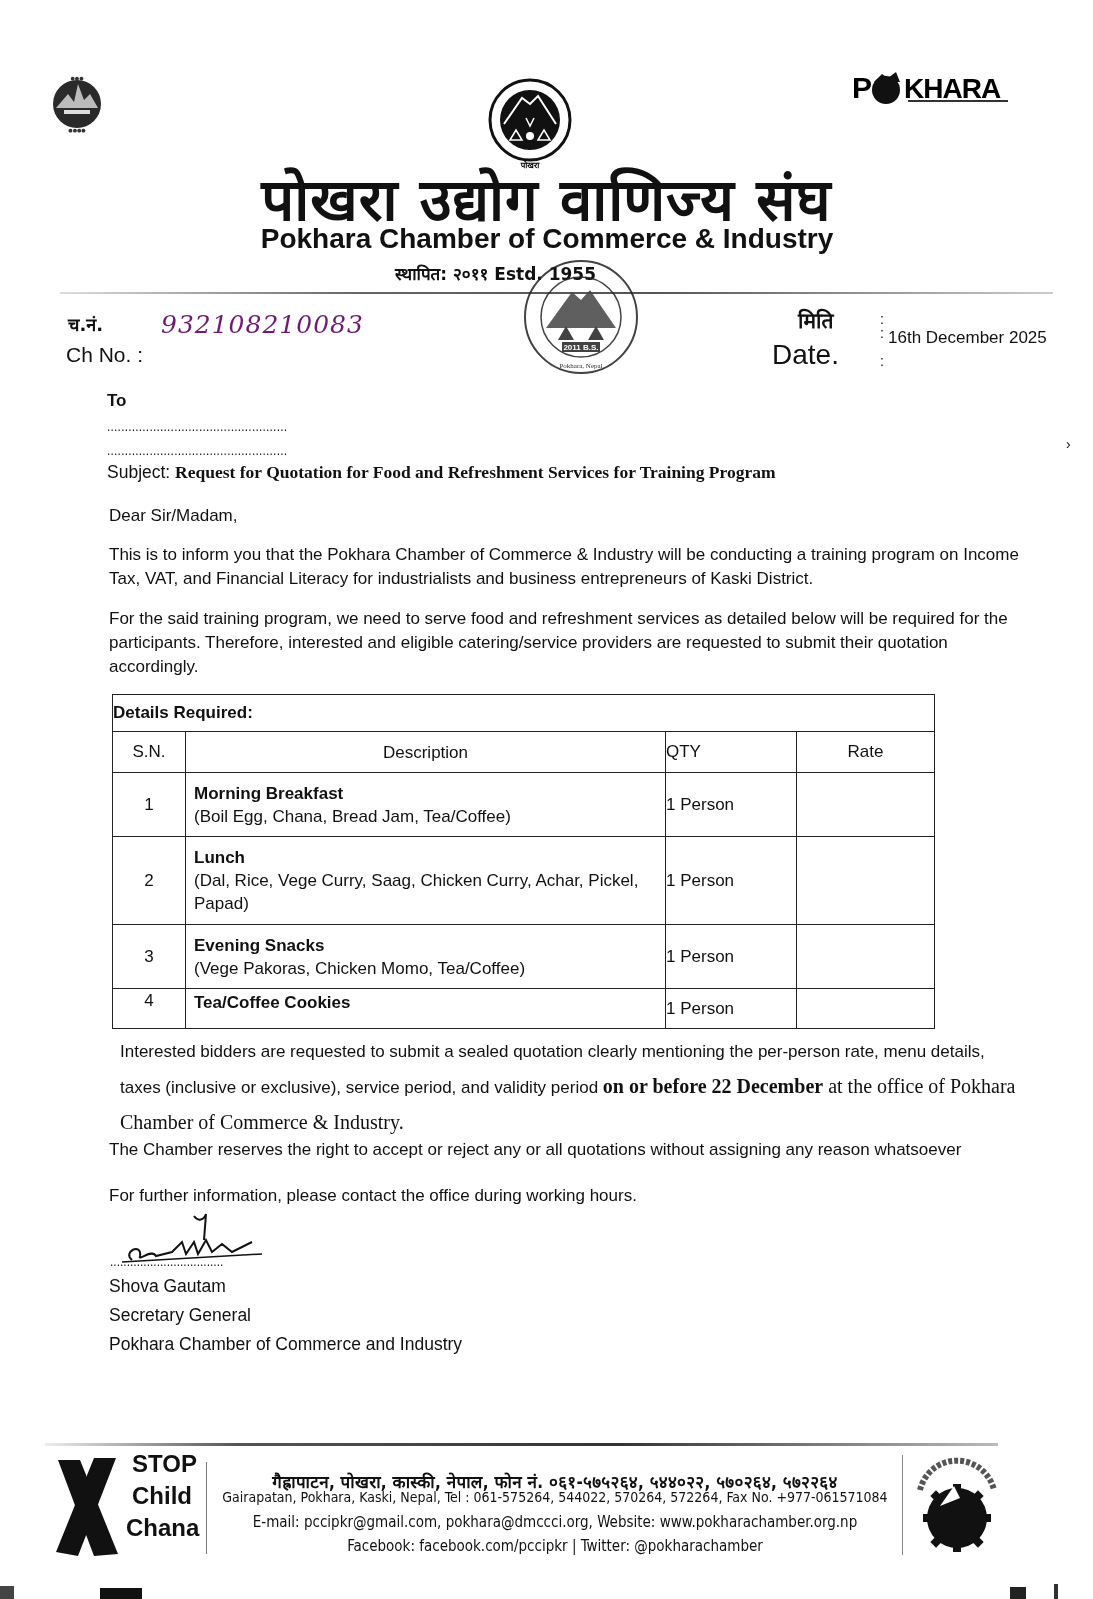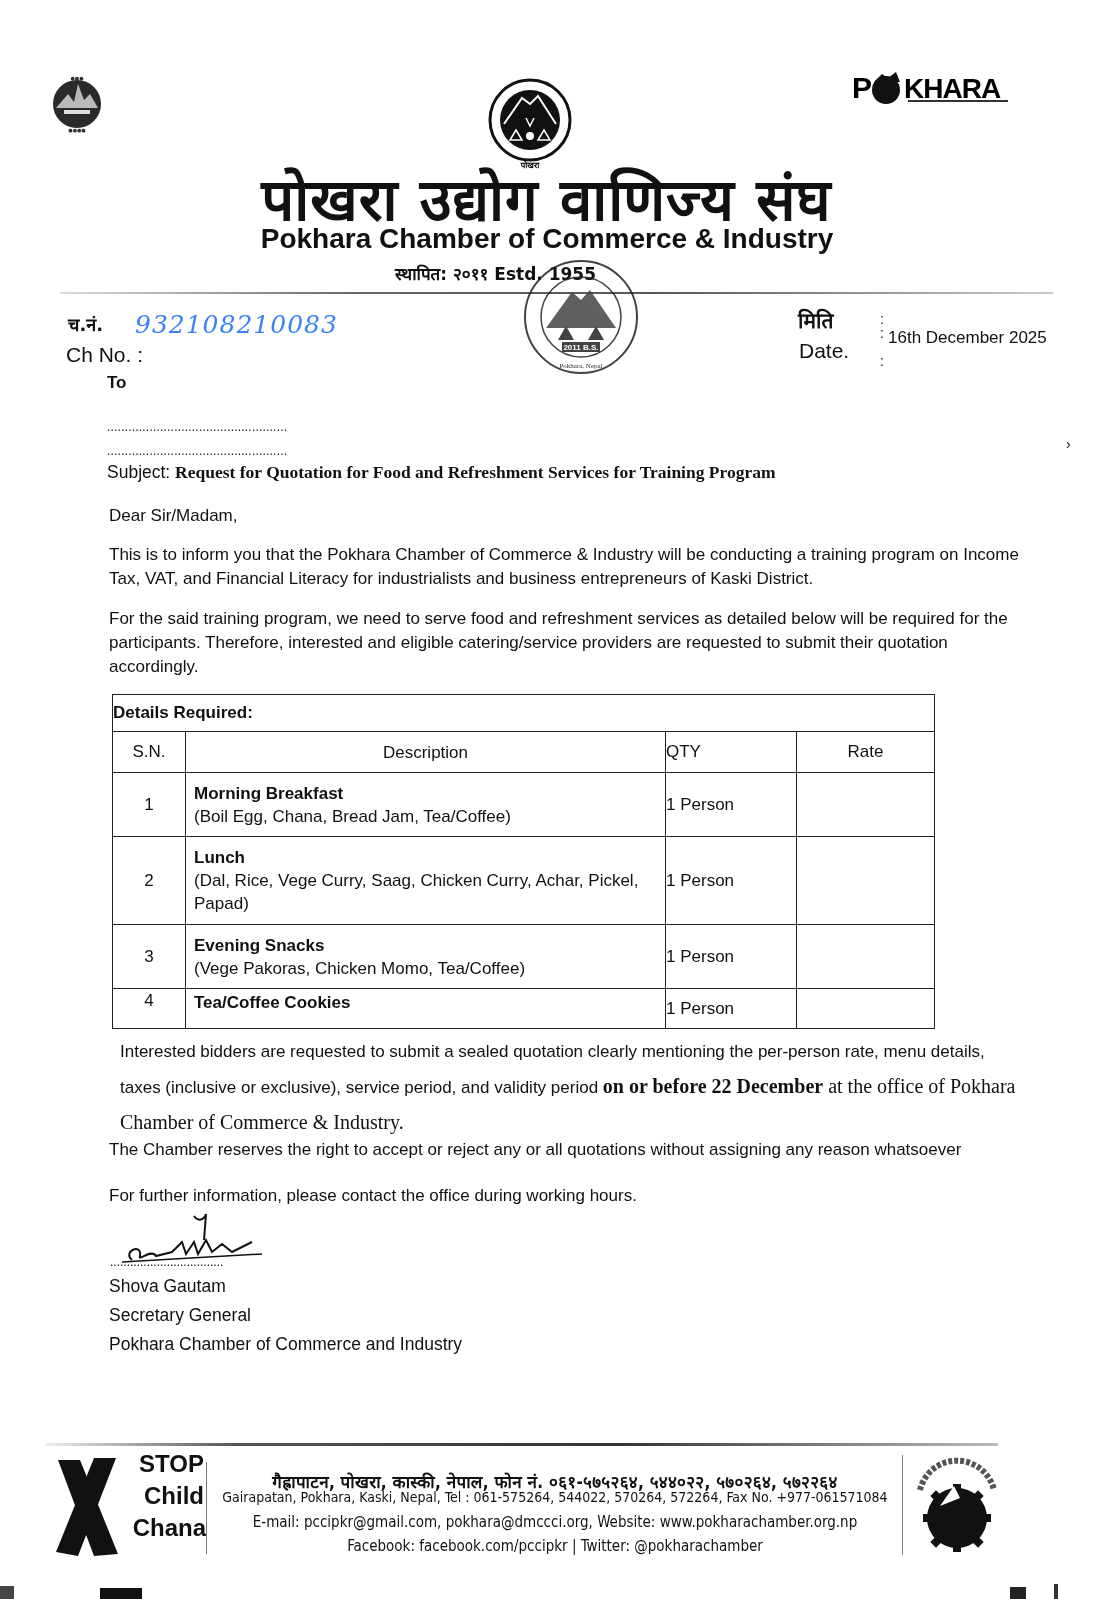--- a/index.html
+++ b/index.html
@@ -8,26 +8,26 @@
   .logo-left { left:48px; top:72px; width:58px; height:62px; }
   .logo-center { left:482px; top:74px; width:96px; height:96px; }
   .logo-right { left:852px; top:64px; width:170px; height:44px; }
   .hindi-title { left:0; width:1093px; top:168px; text-align:center; font-family:"DejaVu Sans", sans-serif; font-weight:bold; font-size:58px; letter-spacing:1px; line-height:64px; }
   .eng-title { left:12px; width:1070px; top:222px; text-align:center; font-weight:bold; font-size:28px; line-height:34px; }
   .estd { left:395px; top:262px; font-family:"DejaVu Sans", sans-serif; font-size:17px; font-weight:bold; }
   .rule { left:60px; right:40px; top:292px; height:2px; background:linear-gradient(90deg,#ddd,#666 30%,#555 60%,#ccc); }
   .stamp { left:522px; top:258px; width:118px; height:118px; }
   .chno-np { left:68px; top:312px; font-family:"DejaVu Sans", sans-serif; font-size:18px; font-weight:bold; }
   .chno-en { left:66px; top:343px; font-size:21px; }
-  .chno-val { left:135px; top:310px; font-family:"DejaVu Serif", serif; font-size:25px; font-style:italic; letter-spacing:1px; color:#3b82f6;text-align:right; }
+  .chno-val { left:161px; top:310px; font-family:"DejaVu Serif", serif; font-size:25px; font-style:italic; letter-spacing:1px; color:#701a75;text-align:right; }
   .date-np { left:798px; top:306px; font-family:"DejaVu Sans", sans-serif; font-size:21px; font-weight:bold; }
-  .date-en { left:799px; top:339px; font-size:21px; }
+  .date-en { left:772px; top:339px; font-size:28px; }
   .date-colon { left:880px; top:312px; font-size:14px; line-height:14px; }
   .date-val { left:888px; top:328px; font-size:17px; }
-  .to { left:107px; top:373px; font-size:17px; font-weight:bold; }
+  .to { left:107px; top:391px; font-size:17px; font-weight:bold; }
   .dots { left:107px; font-size:12px; letter-spacing:0.2px; }
   .subject { left:107px; top:462px; font-size:17.5px; }
   .subject b { font-weight:bold;font-family:Liberation Serif, serif; }
   .para { left:109px; width:930px; font-size:17px; line-height:24px; }
   table.details { position:absolute; left:112px; top:694px; width:823px; border-collapse:collapse; font-size:17px; }
   table.details td { border:1.5px solid #222; vertical-align:middle; padding:0; }
   .sn { width:72px; text-align:center; }
   .desc { width:471px; padding-left:8px !important; line-height:23px; }
   .qty { width:130px; text-align:left; }
   .rate { text-align:center; }
@@ -35,21 +35,21 @@
   .item-title { font-weight:bold; }
   .after { left:120px; top:1034px; width:900px; font-size:17px; line-height:35px; }
   .serif-big { font-family:"Liberation Serif", serif; font-size:20px; }
   .reserve { left:109px; top:1139px; width:880px; font-size:17px; line-height:22px; }
   .further { left:109px; top:1186px; font-size:17px; }
   .sig { left:112px; top:1212px; width:170px; height:58px; }
   .sig-dots { left:110px; top:1255px; font-size:12px; }
   .signer { left:109px; font-size:17.5px; }
   .footer-rule { left:45px; right:95px; top:1443px; height:3px; background:linear-gradient(90deg,#eee,#555 20%,#333 60%,#bbb); }
   .x-mark { left:50px; top:1452px; width:76px; height:110px; }
-  .stop { left:132px; width:72px; text-align:right; font-weight:bold; font-size:24px; line-height:32px; }
+  .stop { left:132px; width:72px; font-weight:bold; font-size:24px; line-height:32px; }
   .vline1 { left:206px; top:1462px; width:1px; height:92px; background:#777; }
   .vline2 { left:902px; top:1455px; width:1px; height:100px; background:#888; }
   .addr { left:210px; width:690px; text-align:center; font-family:"DejaVu Sans Condensed","DejaVu Sans", sans-serif; }
   .addr-np { top:1462px; font-size:17px; font-weight:bold; letter-spacing:0.3px;margin-top:8px; }
   .addr-en { top:1489px; font-size:14px; }
   .addr-mail { top:1513px; font-size:15px; }
   .addr-fb { top:1537px; font-size:15px; }
   .footer-logo { left:910px; top:1450px; width:94px; height:110px; }
   .bottom-strip { left:0; top:1584px; width:1093px; height:15px; }
   .margin-mark { left:1066px; top:436px; font-size:14px; }

